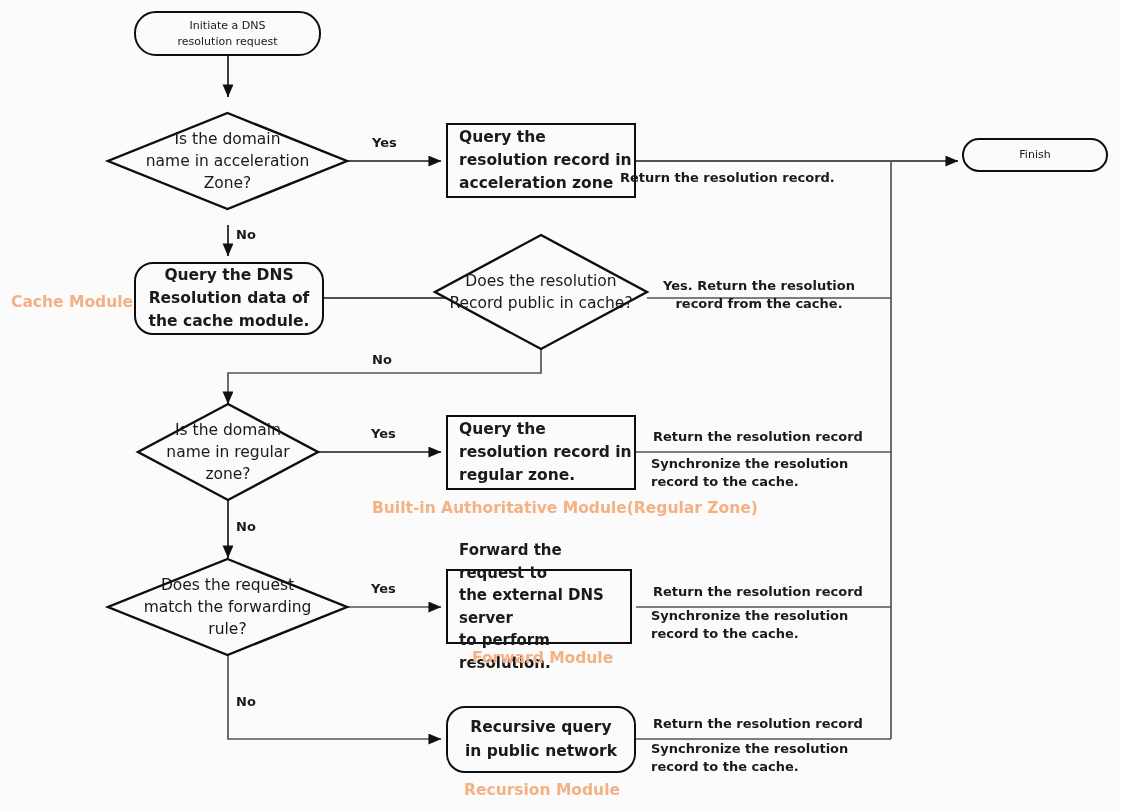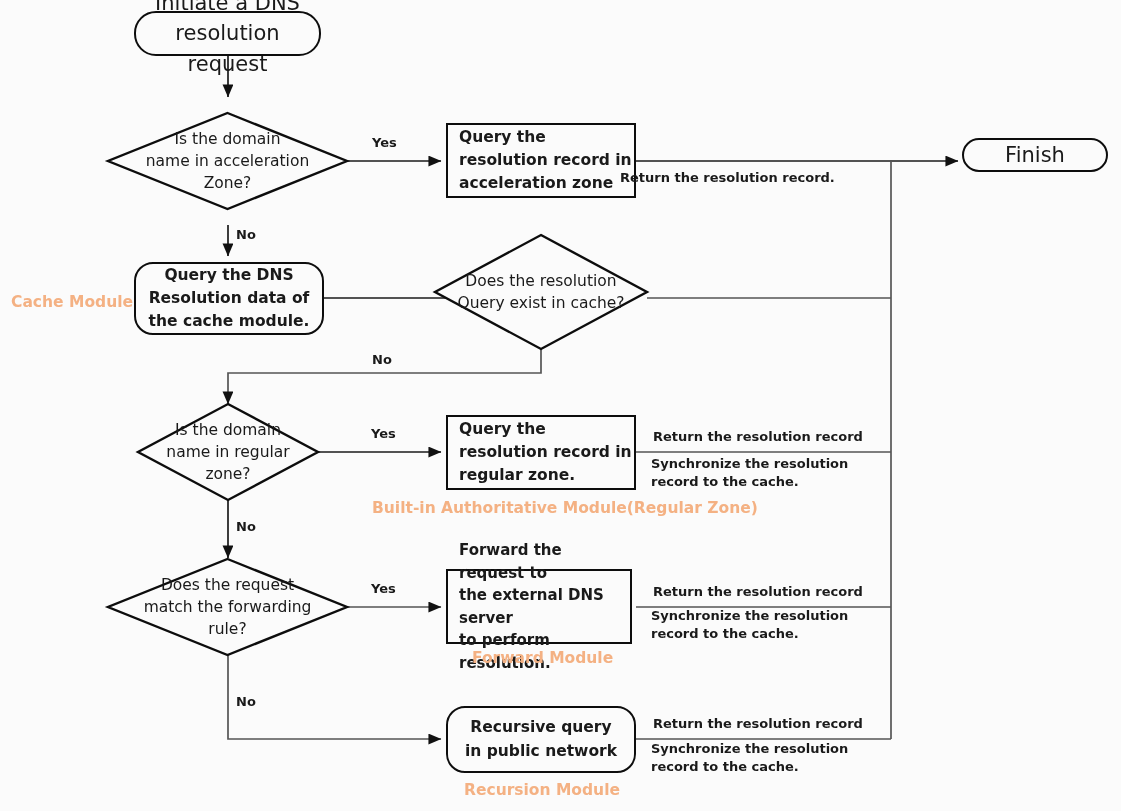--- a/index.html
+++ b/index.html
@@ -30,21 +30,21 @@
     align-items: center;
     justify-content: center;
     text-align: center;
     color: #1a1a1a;
     z-index: 3;
   }
   .terminator {
     border: 2.2px solid #0d0d0d;
     border-radius: 22px;
     background: #fbfbfb;
-    font-size: 21px;
+    font-size: 11px;
     line-height: 1.45;
   }
   .process {
     border: 2.2px solid #0d0d0d;
     background: #fbfbfb;
     font-size: 15.5px;
     line-height: 1.5;
     justify-content: flex-start;
     text-align: left;
   }
@@ -151,21 +151,21 @@
     <span class="dtext" style="white-space:pre-line">Is the domain
 name in acceleration
 Zone?</span>
   </div>
 
   <div class="node decision" style="left:435px; top:235px; width:212px; height:114px;">
     <svg width="212" height="114" viewBox="0 0 212 114">
       <polygon points="106,0 212,57 106,114 0,57" fill="#fbfbfb" stroke="#0d0d0d" stroke-width="2.4"></polygon>
     </svg>
     <span class="dtext" style="white-space:pre-line">Does the resolution
-Query exist in cache?</span>
+Record public in cache?</span>
   </div>
 
   <div class="node decision" style="left:138px; top:404px; width:180px; height:96px;">
     <svg width="180" height="96" viewBox="0 0 180 96">
       <polygon points="90,0 180,48 90,96 0,48" fill="#fbfbfb" stroke="#0d0d0d" stroke-width="2.4"></polygon>
     </svg>
     <span class="dtext" style="white-space:pre-line">Is the domain
 name in regular
 zone?</span>
   </div>
@@ -207,20 +207,22 @@
     <span class="ptext" style="white-space:pre-line">Recursive query
 in public network</span>
   </div>
 
   <div class="edge-label" style="left:372px; top:134px;">Yes</div>
 
   <div class="edge-label" style="left:236px; top:226px;">No</div>
 
   <div class="edge-label" style="left:620px; top:137px;margin-top:32px;">Return the resolution record.</div>
 
+  <div class="edge-label" style="left:663px; top:277px; text-align:center;">Yes. Return the resolution
+record from the cache.</div>
 
   <div class="edge-label" style="left:372px; top:351px;">No</div>
 
   <div class="edge-label" style="left:371px; top:425px;">Yes</div>
 
   <div class="edge-label" style="left:236px; top:518px;">No</div>
 
   <div class="edge-label" style="left:653px; top:428px;">Return the resolution record</div>
 
   <div class="edge-label" style="left:651px; top:455px;">Synchronize the resolution

